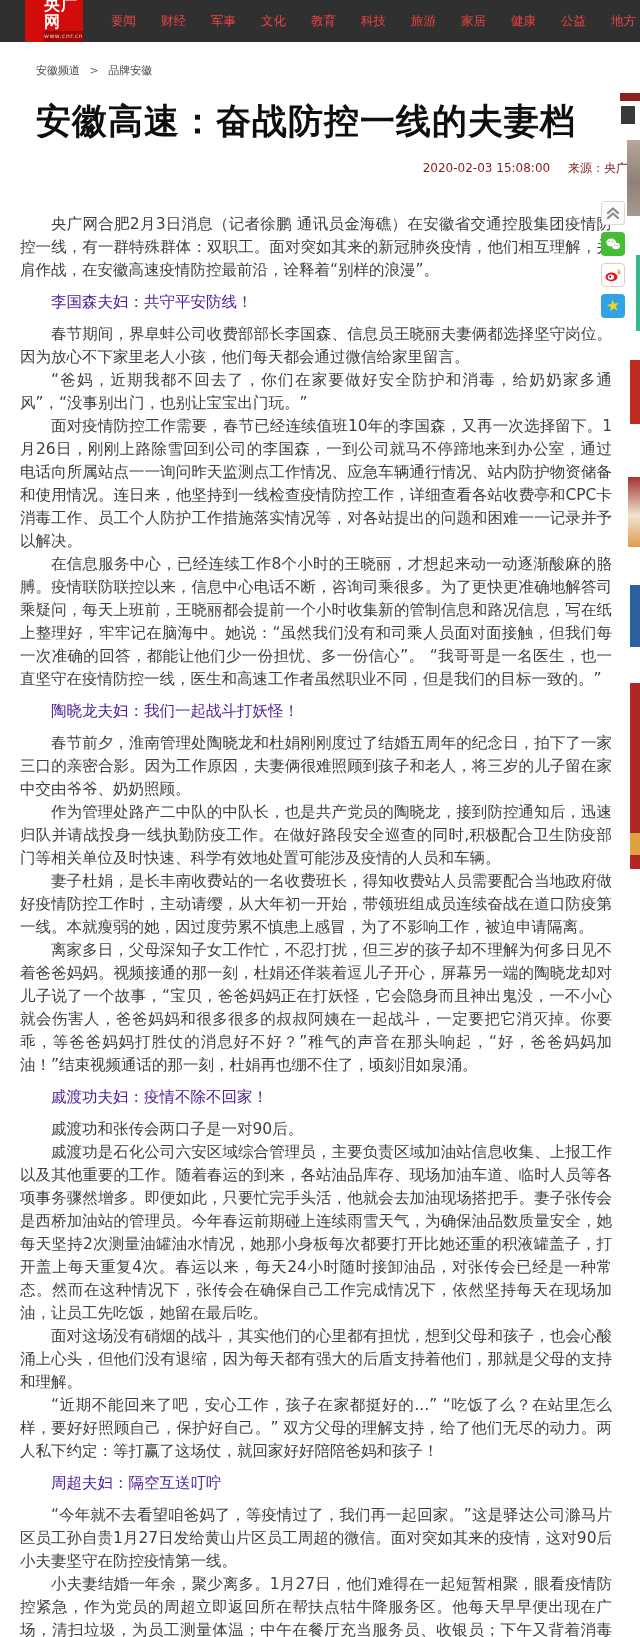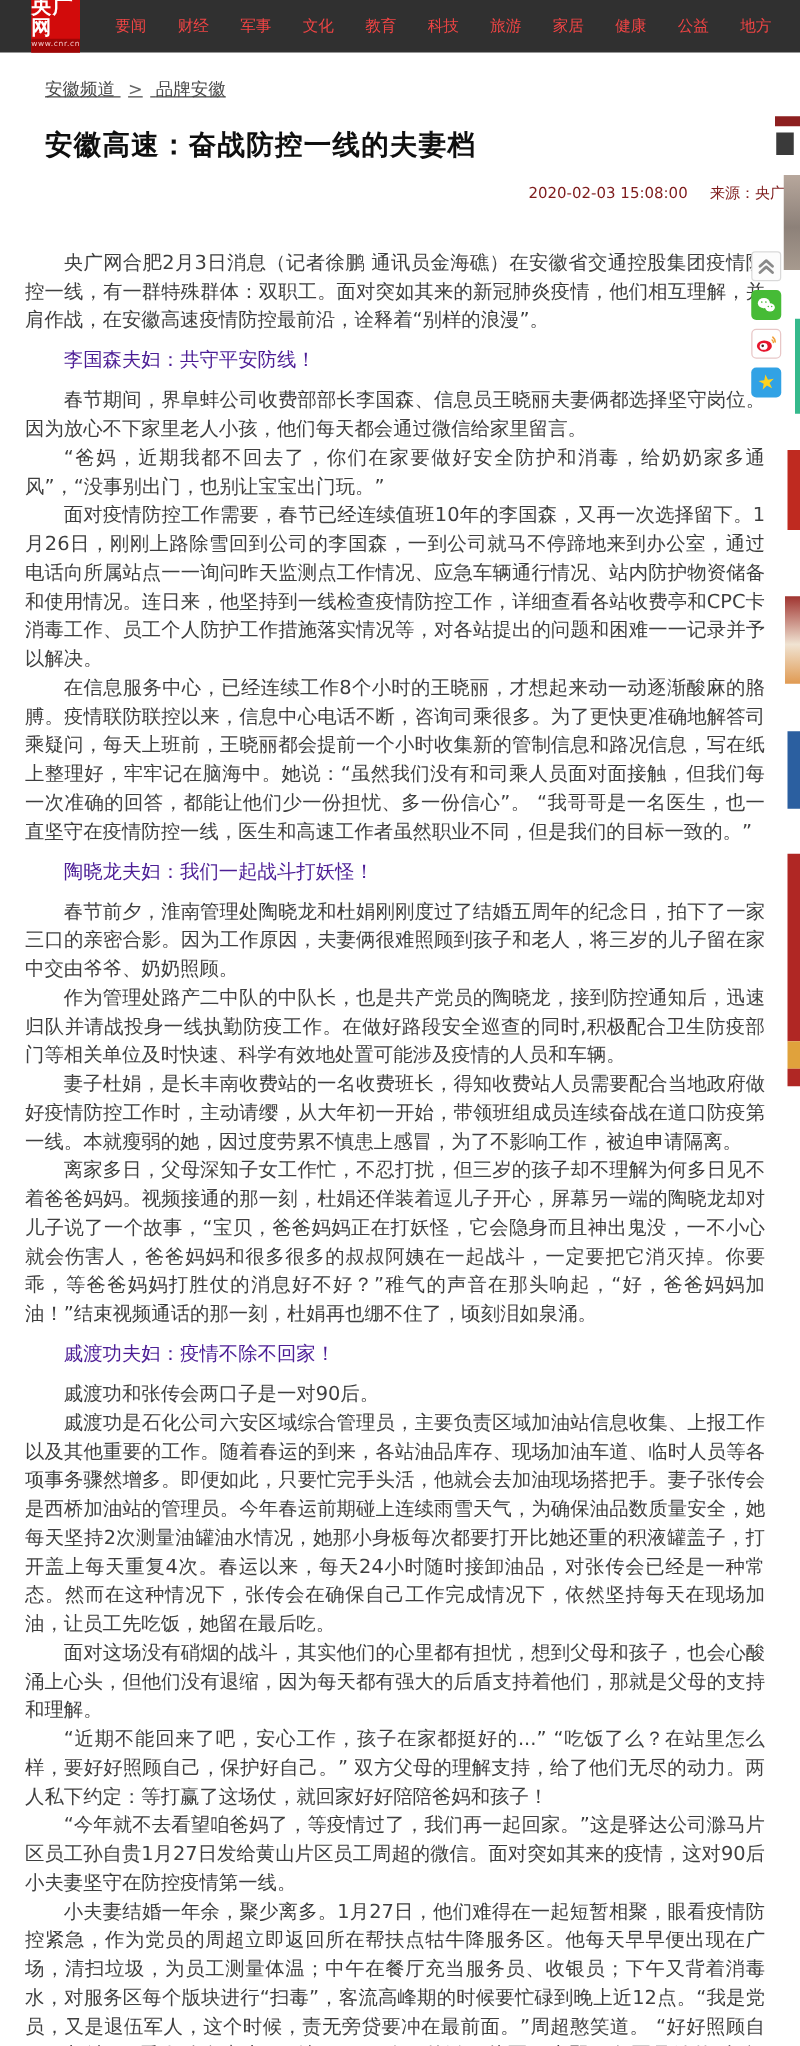--- a/index.html
+++ b/index.html
@@ -7,40 +7,40 @@
     width:640px;height:1637px;position:relative;overflow:hidden;
     background:#ffffff;
     font-family:"DejaVu Sans","Liberation Sans",sans-serif;
   }
   
   .site-header{
     height:42px;background:#303030;display:flex;align-items:stretch;
   }
   .logo{
     width:62px;margin-left:25px;background:#d20b0b;cursor:pointer;
-    display:flex;flex-direction:column;align-items:center;justify-content:flex-end;
+    display:flex;flex-direction:column;align-items:center;justify-content:flex-end;padding-left:19px;
   }
   .logo-title{color:#ffffff;font-weight:bold;font-size:16px;line-height:1.1;letter-spacing:1px;}
   .logo-sub{
     display:block;width:100%;text-align:center;background:#9f0606;color:#f3c9c9;
     font-size:6px;line-height:8px;padding:1px 0 2px 0;letter-spacing:.5px;
   }
   .main-nav{display:flex;align-items:center;margin-left:28px;}
   .nav-item{
     color:#ef4444;font-size:12.5px;margin-right:25px;cursor:pointer;white-space:nowrap;
   }
   
   .breadcrumb{
-    margin:21px 0 0 36px;font-size:14px;color:#474747;text-decoration:underline;
+    margin:21px 0 0 36px;font-size:11px;color:#474747;
   }
   .crumb-link{color:#474747;cursor:pointer;}
   .crumb-sep{margin:0 6px;color:#666;}
   
   .article-title{
-    margin:20px 0 0 36px;font-size:22px;font-weight:bold;color:#0f0f0f;letter-spacing:1px;
+    margin:20px 0 0 36px;font-size:35px;font-weight:bold;color:#0f0f0f;letter-spacing:1px;
   }
   .article-meta{
     margin:15px 0 0 38px;font-size:12px;color:#7f1d1d;text-align:right;
   }
   .meta-date{margin-right:14px;}
   
   .article-body{
     margin:36px 0 0 20px;width:592px;color:#3f3f3f;font-size:15.5px;
   }
   .para{margin:0;text-indent:2em;line-height:23px;text-align:justify;}
@@ -119,20 +119,21 @@
   <p class="para-heading">陶晓龙夫妇：我们一起战斗打妖怪！</p>
   <p class="para">春节前夕，淮南管理处陶晓龙和杜娟刚刚度过了结婚五周年的纪念日，拍下了一家三口的亲密合影。因为工作原因，夫妻俩很难照顾到孩子和老人，将三岁的儿子留在家中交由爷爷、奶奶照顾。</p>
   <p class="para">作为管理处路产二中队的中队长，也是共产党员的陶晓龙，接到防控通知后，迅速归队并请战投身一线执勤防疫工作。在做好路段安全巡查的同时,积极配合卫生防疫部门等相关单位及时快速、科学有效地处置可能涉及疫情的人员和车辆。</p>
   <p class="para">妻子杜娟，是长丰南收费站的一名收费班长，得知收费站人员需要配合当地政府做好疫情防控工作时，主动请缨，从大年初一开始，带领班组成员连续奋战在道口防疫第一线。本就瘦弱的她，因过度劳累不慎患上感冒，为了不影响工作，被迫申请隔离。</p>
   <p class="para">离家多日，父母深知子女工作忙，不忍打扰，但三岁的孩子却不理解为何多日见不着爸爸妈妈。视频接通的那一刻，杜娟还佯装着逗儿子开心，屏幕另一端的陶晓龙却对儿子说了一个故事，“宝贝，爸爸妈妈正在打妖怪，它会隐身而且神出鬼没，一不小心就会伤害人，爸爸妈妈和很多很多的叔叔阿姨在一起战斗，一定要把它消灭掉。你要乖，等爸爸妈妈打胜仗的消息好不好？”稚气的声音在那头响起，“好，爸爸妈妈加油！”结束视频通话的那一刻，杜娟再也绷不住了，顷刻泪如泉涌。</p>
   <p class="para-heading">戚渡功夫妇：疫情不除不回家！</p>
   <p class="para">戚渡功和张传会两口子是一对90后。</p>
   <p class="para">戚渡功是石化公司六安区域综合管理员，主要负责区域加油站信息收集、上报工作以及其他重要的工作。随着春运的到来，各站油品库存、现场加油车道、临时人员等各项事务骤然增多。即便如此，只要忙完手头活，他就会去加油现场搭把手。妻子张传会是西桥加油站的管理员。今年春运前期碰上连续雨雪天气，为确保油品数质量安全，她每天坚持2次测量油罐油水情况，她那小身板每次都要打开比她还重的积液罐盖子，打开盖上每天重复4次。春运以来，每天24小时随时接卸油品，对张传会已经是一种常态。然而在这种情况下，张传会在确保自己工作完成情况下，依然坚持每天在现场加油，让员工先吃饭，她留在最后吃。</p>
   <p class="para">面对这场没有硝烟的战斗，其实他们的心里都有担忧，想到父母和孩子，也会心酸涌上心头，但他们没有退缩，因为每天都有强大的后盾支持着他们，那就是父母的支持和理解。</p>
   <p class="para">“近期不能回来了吧，安心工作，孩子在家都挺好的...” “吃饭了么？在站里怎么样，要好好照顾自己，保护好自己。” 双方父母的理解支持，给了他们无尽的动力。两人私下约定：等打赢了这场仗，就回家好好陪陪爸妈和孩子！</p>
+  <p class="para-heading">周超夫妇：隔空互送叮咛</p>
   <p class="para">“今年就不去看望咱爸妈了，等疫情过了，我们再一起回家。”这是驿达公司滁马片区员工孙自贵1月27日发给黄山片区员工周超的微信。面对突如其来的疫情，这对90后小夫妻坚守在防控疫情第一线。</p>
   <p class="para">小夫妻结婚一年余，聚少离多。1月27日，他们难得在一起短暂相聚，眼看疫情防控紧急，作为党员的周超立即返回所在帮扶点牯牛降服务区。他每天早早便出现在广场，清扫垃圾，为员工测量体温；中午在餐厅充当服务员、收银员；下午又背着消毒水，对服务区每个版块进行“扫毒”，客流高峰期的时候要忙碌到晚上近12点。“我是党员，又是退伍军人，这个时候，责无旁贷要冲在最前面。”周超憨笑道。 “好好照顾自己，加油！”爱人孙自贵也回到相距450公里外滁马片区。大墅服务区是她的“根据地”，孙自贵也不停歇，一面做好员工的思想工作，一面顶岗一线确保旅客服务。 这个春运，虽没了往日的人头攒动，但是他们丝毫不敢松懈。孙自贵在写给周超的家书提到：春天的脚步越来越近了，等到春暖花开、疫情消散，我们一起去看最美人间。</p>
 </div>
 
 <div class="share-rail">
   <div class="share-btn btn-top">
     <svg width="16" height="16" viewBox="0 0 16 16">
       <polyline points="3,8 8,3.5 13,8" fill="none" stroke="#8a8a8a" stroke-width="2.2" stroke-linecap="round" stroke-linejoin="round"></polyline>
       <polyline points="3,13 8,8.5 13,13" fill="none" stroke="#8a8a8a" stroke-width="2.2" stroke-linecap="round" stroke-linejoin="round"></polyline>
     </svg>

